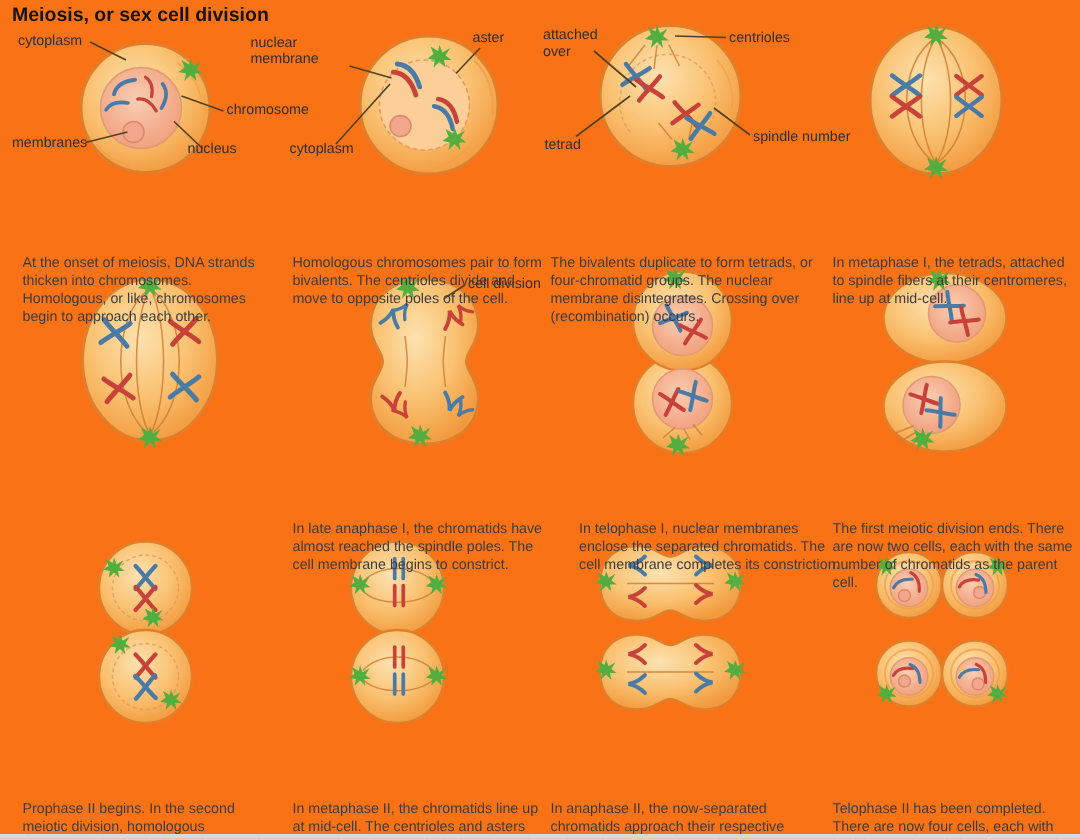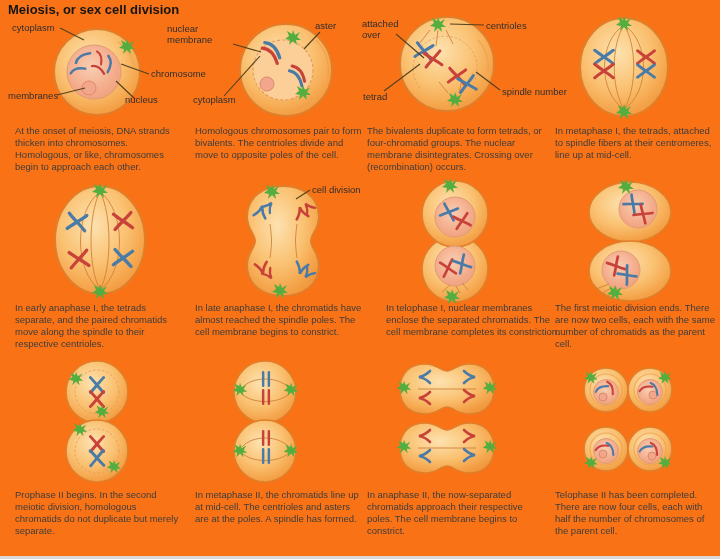--- a/index.html
+++ b/index.html
@@ -1,20 +1,20 @@
 <!DOCTYPE html>
 <html><head>
 <meta charset="utf-8">
 <style>
   html,body{margin:0;padding:0;background:#ffffff;}
   #stage{position:relative;width:720px;height:559px;background:#f97316;overflow:hidden;
          font-family:"Liberation Sans","DejaVu Sans",sans-serif;}
   #art{position:absolute;left:0;top:0;}
   .title{position:absolute;left:8px;top:2px;font-size:13px;font-weight:bold;color:#141414;}
-  .cap{position:absolute;width:170px;font-size:9.5px;line-height:12px;color:#3c3c3c;}
+  .cap{position:absolute;width:170px;font-size:9.5px;line-height:12px;color:#3c3c3c;margin-top:45px;}
   .lbl{position:absolute;font-size:9.5px;line-height:10.5px;color:#2e2e2e;white-space:pre-line;}
   .copy{position:absolute;left:7px;top:568px;font-size:14px;color:#3c3c3c;}
   .botstrip{position:absolute;left:0;bottom:0;width:720px;height:3px;background:#d9d9d9;}
   
   .cell{fill:url(#gCell);stroke:#e07f2b;stroke-width:2;}
   .cellthin{stroke-width:1.6;}
   .nuc{fill:url(#gNuc);stroke:#e29a73;stroke-width:1;}
   .nucl{fill:#fbcf97;stroke:#e59a5e;stroke-width:1.1;stroke-dasharray:3 2.2;}
   .nucleo{fill:#f2a68b;stroke:#dd8a6a;stroke-width:1;}
   .tex{fill:none;stroke:#ef9f4e;stroke-width:1.2;opacity:.75;}
@@ -278,21 +278,20 @@
 <div class="lbl" style="left:486px;top:21px">centrioles</div>
 <div class="lbl" style="left:363px;top:92px">tetrad</div>
 <div class="lbl" style="left:502px;top:87px">spindle number</div>
 <div class="lbl" style="left:312px;top:185px">cell division</div>
 
 <div class="cap" style="left:15px;top:125px">At the onset of meiosis, DNA strands thicken into chromosomes. Homologous, or like, chromosomes begin to approach each other.</div>
 <div class="cap" style="left:195px;top:125px">Homologous chromosomes pair to form bivalents. The centrioles divide and move to opposite poles of the cell.</div>
 <div class="cap" style="left:367px;top:125px;width:175px">The bivalents duplicate to form tetrads, or four-chromatid groups. The nuclear membrane disintegrates. Crossing over (recombination) occurs.</div>
 <div class="cap" style="left:555px;top:125px;width:162px">In metaphase I, the tetrads, attached to spindle fibers at their centromeres, line up at mid-cell.</div>
 
-<div class="cap" style="left:15px;top:302px">In early anaphase I, the tetrads separate, and the paired chromatids move along the spindle to their respective centrioles.</div>
 <div class="cap" style="left:195px;top:302px">In late anaphase I, the chromatids have almost reached the spindle poles. The cell membrane begins to constrict.</div>
 <div class="cap" style="left:386px;top:302px;width:175px">In telophase I, nuclear membranes enclose the separated chromatids. The cell membrane completes its constriction.</div>
 <div class="cap" style="left:555px;top:302px;width:162px">The first meiotic division ends. There are now two cells, each with the same number of chromatids as the parent cell.</div>
 
 <div class="cap" style="left:195px;top:489px">In metaphase II, the chromatids line up at mid-cell. The centrioles and asters are at the poles. A spindle has formed.</div>
 <div class="cap" style="left:15px;top:489px">Prophase II begins. In the second meiotic division, homologous chromatids do not duplicate but merely separate.</div>
 <div class="cap" style="left:367px;top:489px;width:175px">In anaphase II, the now-separated chromatids approach their respective poles. The cell membrane begins to constrict.</div>
 <div class="cap" style="left:555px;top:489px;width:162px">Telophase II has been completed. There are now four cells, each with half the number of chromosomes of the parent cell.</div>
 
 <div class="copy">© 2012 Encyclopædia Britannica, Inc.</div>

